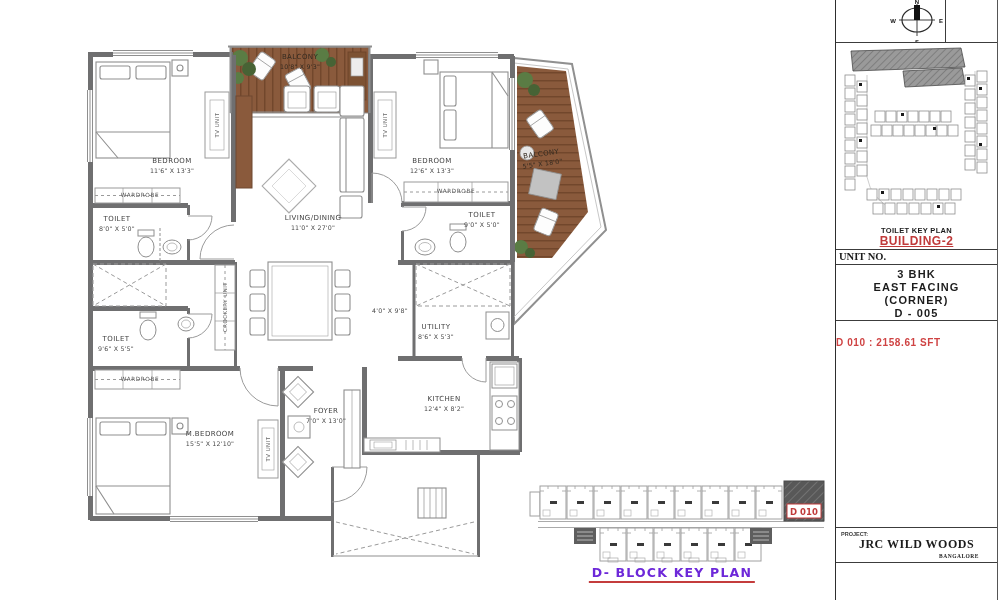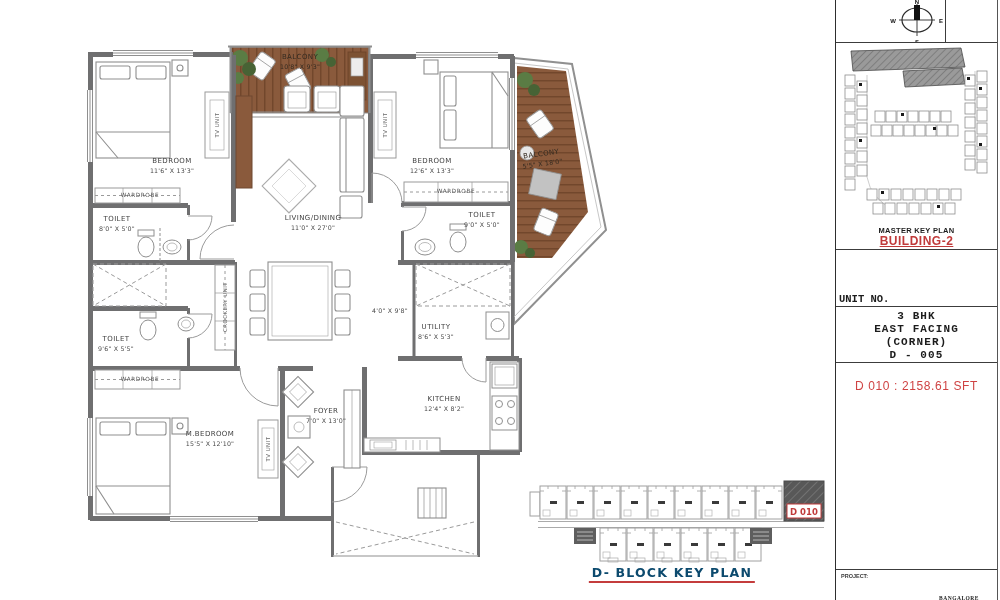--- a/index.html
+++ b/index.html
@@ -9,44 +9,44 @@
   
   .rlabel{position:absolute;transform:translateX(-50%);text-align:center;color:#414141;
           font-size:7px;line-height:1.4;letter-spacing:.4px;white-space:nowrap;}
   .rlabel .dims{display:block;font-size:6.3px;letter-spacing:.2px;color:#4a4a4a;}
   .rlabel.tilt{transform:translateX(-50%) rotate(-8deg);}
   .flabel{position:absolute;transform:translateX(-50%);font-size:5.7px;color:#5a5a5a;
           letter-spacing:.6px;white-space:nowrap;}
   .vlabel{position:absolute;transform:translate(-50%,-50%) rotate(-90deg);font-size:5.4px;
           color:#6a6a6a;letter-spacing:.5px;white-space:nowrap;}
   .kp-title{position:absolute;left:672px;top:565px;transform:translateX(-50%);
-            color:#0c4a6e;font-size:12.5px;font-weight:bold;letter-spacing:1.2px;
+            color:#6d28d9;font-size:12.5px;font-weight:bold;letter-spacing:1.2px;
             border-bottom:2px solid #c43c3c;padding:0 3px 1px 3px;white-space:nowrap;}
   
   .panel{position:absolute;left:835px;top:0;width:163px;height:600px;box-sizing:border-box;
          border-left:1.6px solid #2e2e2e;border-right:1px solid #555;color:#1c1c1c;
          font-family:"Liberation Sans",sans-serif;}
   .sec{box-sizing:border-box;border-bottom:1px solid #3c3c3c;position:relative;overflow:hidden;}
   .sec-compass{height:43px;}
   .compass-divider{position:absolute;left:109px;top:0;height:100%;border-left:1px solid #3c3c3c;}
   .compass-svg{position:absolute;left:50px;top:-2px;}
   .sec-mkp{height:207px;}
   .mkp-svg{position:absolute;left:5px;top:4px;}
   .mkp-label{position:absolute;bottom:14px;width:100%;text-align:center;font-size:7.5px;
              font-weight:bold;letter-spacing:.3px;}
   .mkp-bldg{position:absolute;bottom:1px;width:100%;text-align:center;font-size:12px;
             font-weight:bold;color:#c03a3a;text-decoration:underline;letter-spacing:.5px;}
-  .sec-unitno{height:15px;font-family:Liberation Mono, monospace;font-weight:bold;
-              font-size:10.5px;line-height:14px;padding-left:3px;margin-top:42px;}
+  .sec-unitno{height:15px;font-family:Liberation Serif, serif;font-weight:bold;
+              font-size:10.5px;line-height:14px;padding-left:3px;}
   .sec-unitinfo{height:56px;text-align:center;font-weight:bold;font-size:11px;
-                letter-spacing:1.1px;padding-top:3px;line-height:1.18;font-family:Liberation Mono, monospace;}
+                letter-spacing:1.1px;padding-top:3px;line-height:1.18;}
   .sec-areastmt{height:17px;text-align:center;font-family:"Liberation Serif",serif;
                 font-weight:bold;font-size:10.5px;line-height:16px;letter-spacing:.4px;}
-  .sec-areaval{height:207px;text-align:center;color:#cf4343;font-weight:normal;
-               font-size:12px;letter-spacing:.6px;padding-top:16px;}
+  .sec-areaval{height:207px;color:#cf4343;font-weight:bold;
+               font-size:10px;letter-spacing:.6px;padding-top:16px;}
   .sec-project{height:35px;}
   .prj-label{position:absolute;left:5px;top:3px;font-size:5.5px;font-weight:bold;color:#3a3a3a;}
   .prj-name{text-align:center;margin-top:9px;font-family:"Liberation Serif",serif;
             font-weight:bold;font-size:12px;letter-spacing:.5px;}
   .prj-city{position:absolute;right:18px;bottom:3px;font-size:5.5px;font-weight:bold;
             font-family:"Liberation Serif",serif;letter-spacing:.5px;}
   .sec-last{height:20px;border-bottom:none;}
 </style>
 </head>
 <body>
@@ -480,36 +480,37 @@
         <use href="#dd" x="18" y="36"></use>
           <use href="#dd" x="18" y="92"></use>
           <use href="#dd" x="60" y="66"></use>
         <use href="#dd" x="92" y="80"></use>
           <use href="#dd" x="138" y="40"></use>
           <use href="#dd" x="138" y="96"></use>
         <use href="#dd" x="40" y="144"></use>
           <use href="#dd" x="96" y="158"></use>
           <use href="#dd" x="126" y="30"></use>
       </svg>
-      <div class="mkp-label">MASTER KEY PLAN</div>
+      <div class="mkp-label">TOILET KEY PLAN</div>
       <div class="mkp-bldg">BUILDING-2</div>
     </div>
 
     <div class="sec sec-unitno">UNIT NO.</div>
 
     <div class="sec sec-unitinfo">
       <div>3 BHK</div>
       <div>EAST FACING</div>
       <div>(CORNER)</div>
       <div>D - 005</div>
     </div>
 
 
     <div class="sec sec-areaval">D 010 : 2158.61 SFT</div>
 
     <div class="sec sec-project">
       <div class="prj-label">PROJECT:</div>
+      <div class="prj-name">JRC WILD WOODS</div>
       <div class="prj-city">BANGALORE</div>
     </div>
 
     <div class="sec sec-last"></div>
   </aside>
 </div>
 
 </body></html>

